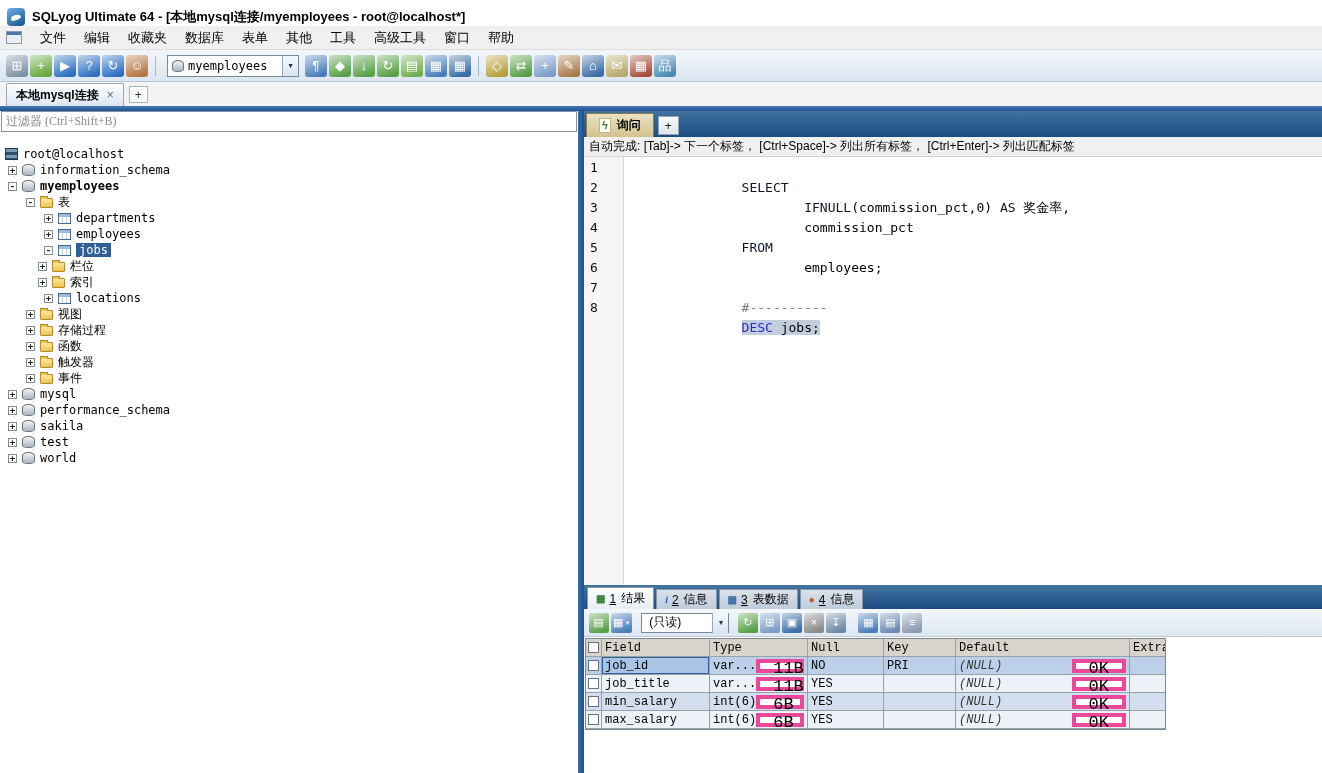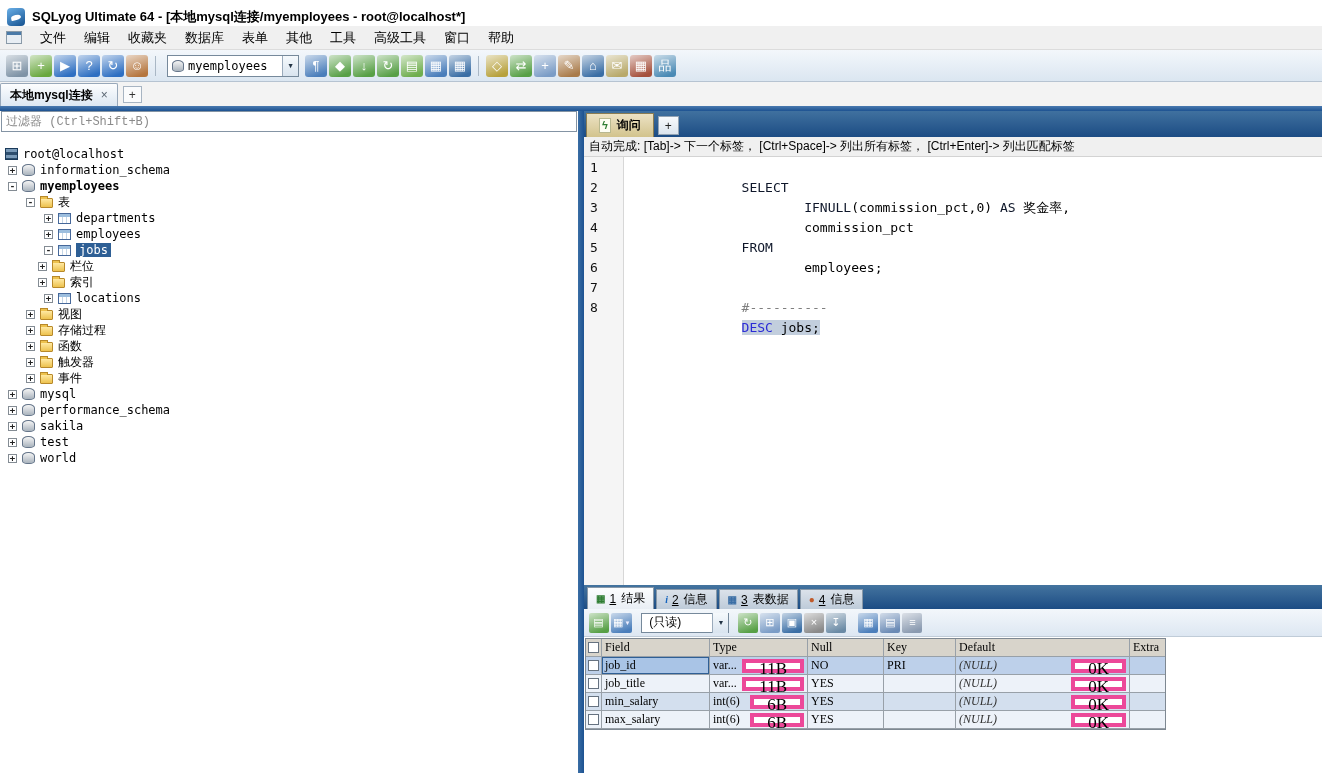--- a/index.html
+++ b/index.html
@@ -24,31 +24,31 @@
 .tbicon{width:22px;height:22px;margin:0 1px;border-radius:3px;display:flex;align-items:center;justify-content:center;color:#fff;font-size:13px;line-height:1;cursor:default}
 .tbsep{width:1px;height:20px;background:#a9b7c5;margin:0 6px;flex:0 0 auto}
 .dbselect{width:132px;height:22px;background:#fff;border:1px solid #76899b;display:flex;align-items:center;margin:0 5px;font-family:"DejaVu Sans Mono","Liberation Mono",monospace;font-size:12px}
 .icon-db{width:12px;height:12px;background:linear-gradient(#f5f5f5,#a9b3bd);border:1px solid #65758а}
 .icon-db{border:1px solid #65758a;border-radius:6px 6px 5px 5px/4px 4px 3px 3px}
 .dbselect .dbico{margin:0 4px;flex:0 0 auto}
 .dbselect .val{flex:1;overflow:hidden;white-space:nowrap}
 .selcaret{width:16px;height:20px;border-left:1px solid #9aaabb;background:linear-gradient(#f5f9fc,#d9e4ef);display:flex;align-items:center;justify-content:center;font-size:7px;color:#234;flex:0 0 auto}
 
 
-.conntabs{height:24px;background:#f3f3f3;display:flex;align-items:flex-end;padding-left:0}
+.conntabs{height:24px;background:#f3f3f3;display:flex;align-items:flex-end;padding-left:6px}
 .conntab{height:23px;display:flex;align-items:center;gap:8px;padding:0 9px;background:linear-gradient(#fcfdfe,#dce7f2);border:1px solid #98a8ba;border-bottom:none;border-radius:2px 2px 0 0;font-weight:bold;font-size:12px}
 .conntab .close{color:#5a6672;font-weight:normal}
 .addtab{width:19px;height:17px;margin:0 0 3px 5px;background:#fafbfc;border:1px solid #a7b4c2;display:flex;align-items:center;justify-content:center;font-size:12px;color:#333}
 .bluebar{height:5px;background:linear-gradient(#4a7ab0,#1d5291)}
 
 
 .main{display:flex;height:662px}
 .left{width:578px;display:flex;flex-direction:column;background:#fff;flex:0 0 auto}
 .filtercap{height:20px;display:flex;align-items:center;padding:0 4px;white-space:pre}
-.filterinput{height:21px;margin:0 1px;border:1px solid #8494a4;padding:0 4px;font-family:Liberation Mono, monospace;font-size:12px}
+.filterinput{height:21px;margin:0 1px;border:1px solid #8494a4;padding:0 4px;font-family:Liberation Serif, serif;font-size:12px}
 .filterinput::placeholder{color:#8a8a8a}
 .tree{flex:1;padding-top:14px;overflow:hidden;font-family:"DejaVu Sans Mono","Liberation Mono",monospace;font-size:12px}
 .titem{display:flex;align-items:center;height:16px;cursor:default}
 .titem[data-depth="0"]{padding-left:5px}
 .titem[data-depth="1"]{padding-left:8px}
 .titem[data-depth="2"]{padding-left:26px}
 .titem[data-depth="3"]{padding-left:44px}
 .titem[data-depth="4"]{padding-left:38px}
 .texp{flex:0 0 9px;height:9px;border:1px solid #848c94;background:#fff;margin-right:5px;font:bold 9px/7px "DejaVu Sans Mono",monospace;text-align:center;color:#222}
 .titem[data-exp="plus"] .texp::before{content:"+"}
@@ -92,21 +92,21 @@
 .rtab[data-num="2"] .rticon{color:#1565c0;font-style:italic;font-family:"Liberation Serif",serif}
 .rtab[data-num="3"] .rticon{color:#3a6ea5}
 .rtab[data-num="4"] .rticon{color:#c05a2a}
 .rtoolbar{height:28px;background:linear-gradient(#f3f7fb,#dde7f2);border-bottom:1px solid #c0ccd8;display:flex;align-items:center;padding-left:5px;gap:2px}
 .rbtn{min-width:20px;height:20px;border-radius:2px;display:flex;align-items:center;justify-content:center;color:#fff;font-size:11px;line-height:1;padding:0 2px}
 .rbtn .tbcaret{font-size:6px;margin-left:1px;color:#eef}
 .roselect{width:88px;height:20px;background:#fff;border:1px solid #76899b;display:flex;align-items:center;margin:0 7px}
 .roselect .val{flex:1;padding-left:7px;white-space:nowrap}
 .viewgroup{margin-left:10px;display:flex;gap:2px}
 .gridwrap{height:136px;background:#fff;padding:1px 0 0 1px;overflow:hidden}
-.grid{width:581px;border:1px solid #7e8892;font-family:Liberation Serif, serif;font-size:12px}
+.grid{width:581px;border:1px solid #7e8892;font-family:Liberation Mono, monospace;font-size:12px}
 .ghead,.grow{display:flex;height:18px;border-bottom:1px solid #98a0a8}
 .ghead{background:#d8d4cb}
 .gc{border-right:1px solid #98a0a8;padding:0 3px;display:flex;align-items:center;overflow:hidden;white-space:nowrap}
 .c-check{flex:0 0 16px;justify-content:center;padding:0}
 .c-field{flex:0 0 108px}
 .c-type{flex:0 0 98px;justify-content:space-between}
 .c-null{flex:0 0 76px}
 .c-key{flex:0 0 72px}
 .c-default{flex:0 0 174px;justify-content:space-between}
 .c-extra{flex:1;border-right:none}

